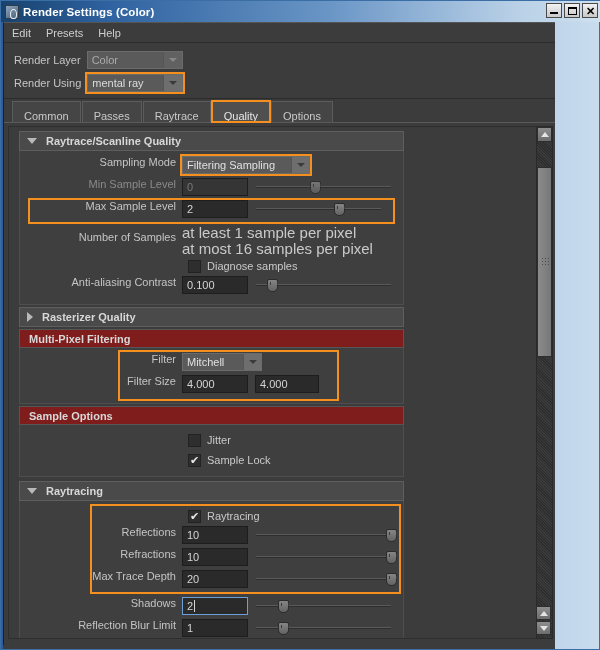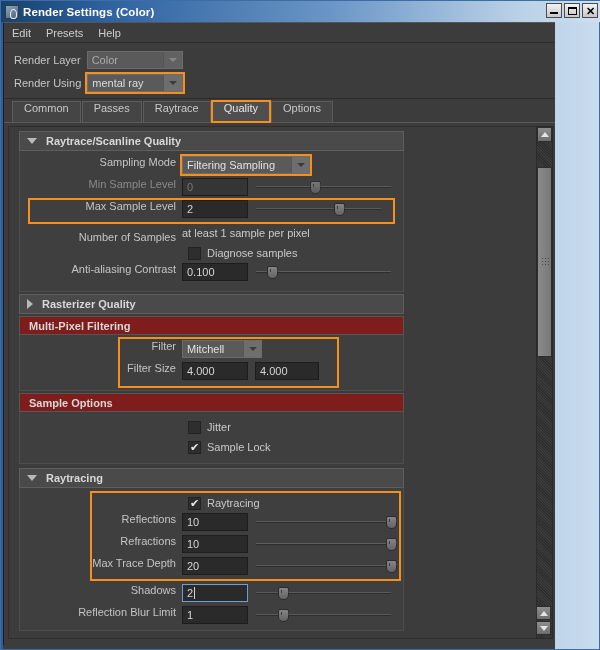--- a/index.html
+++ b/index.html
@@ -147,21 +147,21 @@
   .tabbar {
     display: flex; align-items: flex-end;
     height: 24px;
     background: #3c3c3c;
     padding-left: 8px;
     border-bottom: 1px solid #5a5a5a;
   }
   .tab {
     height: 21px;
     padding: 0 11px;
-    display: flex; align-items: flex-start;
+    display: flex; align-items: flex-end;
     color: #c9c9c9; font-size: 11px;
     background: #454545;
     border: 1px solid #5c5c5c;
     border-bottom: none;
     margin-right: 1px;
     white-space: nowrap;
     cursor: pointer;
   }
   .tab.active {
     background: #4f4f4f;
@@ -306,21 +306,21 @@
   }
   .slider.dim .knob { opacity: 0.8; }
 
   
   .inforow {
     display: flex; align-items: flex-start;
     padding-top: 2px;
   }
   .inforow .lbl { padding-top: 7px; }
   .infotext {
-    color: #cacaca; font-size: 11px;
+    color: #cacaca; font-size: 15px;
     line-height: 14px;
     padding-top: 2px;
   }
 
   
   .cbrow {
     display: flex; align-items: center;
     height: 20px;
   }
   .cbrow .spacer { width: 168px; flex: none; }
@@ -530,20 +530,21 @@
               <div class="slider">
                 <div class="track"></div>
                 <div class="knob" style="left:62%"></div>
               </div>
             </div>
 
             <div class="row inforow" style="height:auto">
               <div class="lbl">Number of Samples</div>
               <div>
                 <div class="infotext">at least  1 sample per pixel</div>
+                <div class="infotext">at most  16 samples per pixel</div>
               </div>
             </div>
 
             <div class="cbrow">
               <div class="spacer"></div>
               <div class="cb"></div>
               <div class="cbtext">Diagnose samples</div>
             </div>
 
             <div class="row">

